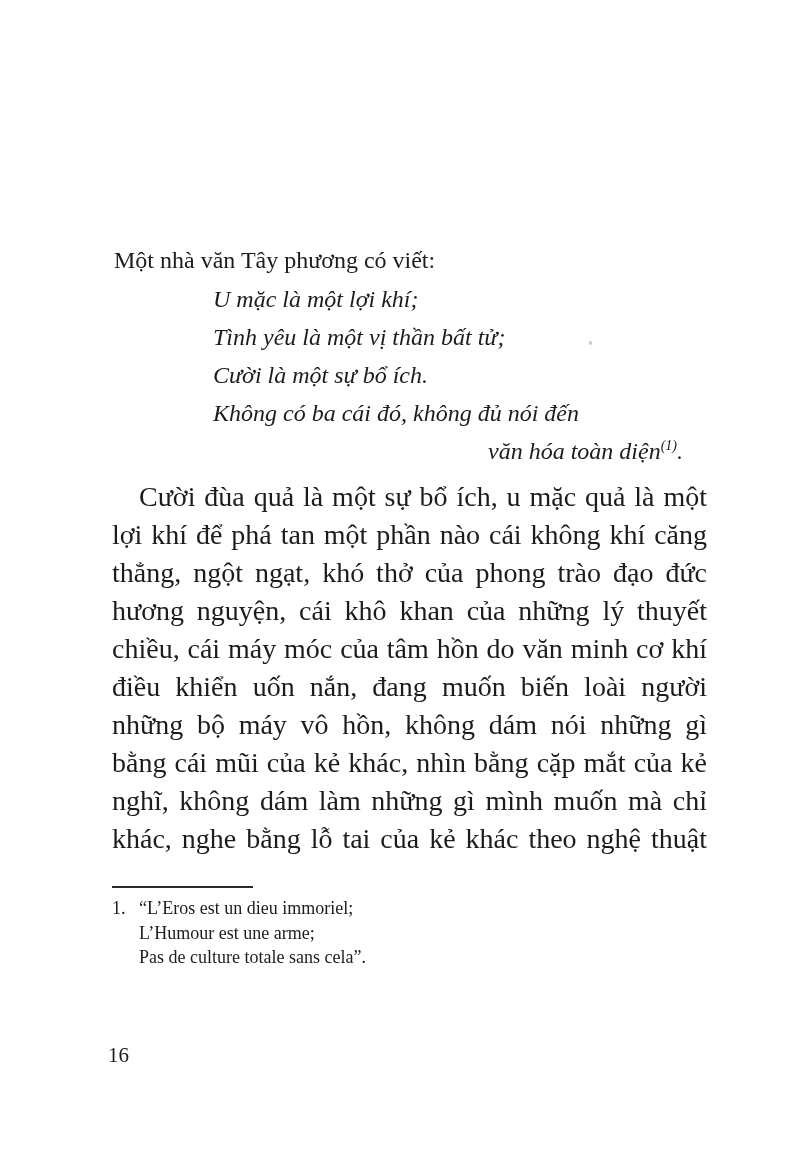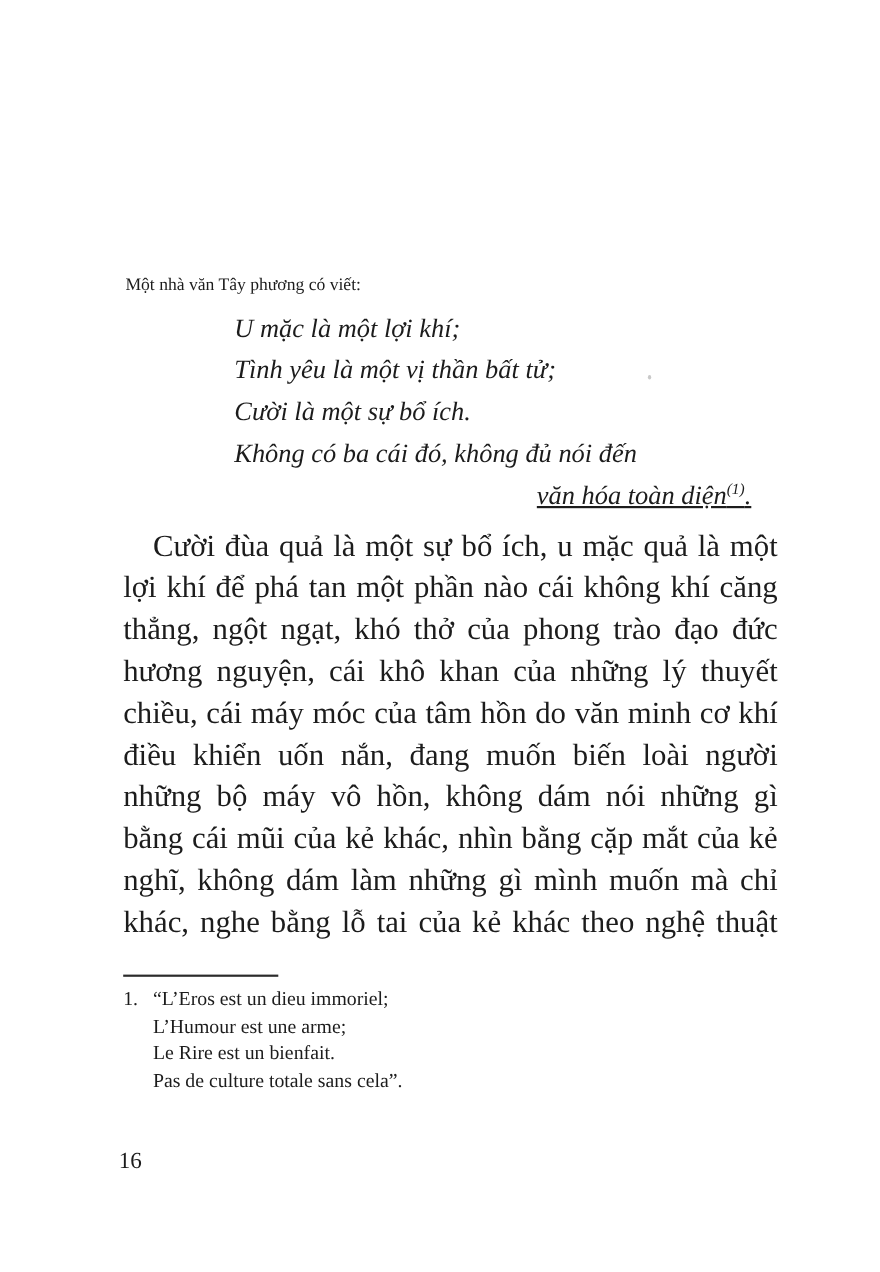--- a/index.html
+++ b/index.html
@@ -14,40 +14,39 @@
     background: #ffffff;
     font-family: "Liberation Serif", "DejaVu Serif", serif;
     color: #1c1c1c;
     overflow: hidden;
   }
   .intro-line {
     position: absolute;
     left: 114px;
     top: 241px;
     width: 595px;
-    font-size: 16px;
+    font-size: 24px;
     line-height: 38px;
   }
   .quote-block {
     position: absolute;
     left: 213px;
     top: 280px;
     width: 494px;
     font-style: italic;
     font-size: 24px;
     line-height: 38px;
   }
   .quote-block .qline {
     height: 38px;
   }
   .quote-last-line {
     text-align: right;
     padding-right: 24px;
     height: 38px;
-    text-decoration: underline;
   }
   .footnote-ref-sup {
     font-size: 14px;
     vertical-align: super;
     line-height: 0;
   }
   .body-block {
     position: absolute;
     left: 112px;
     top: 478px;
@@ -145,21 +144,20 @@
 
   <div class="footnote-rule"></div>
 
   <div class="footnote-block">
     <div class="footnote-first-row">
       <span class="footnote-marker">1.</span>
       <span>“L’Eros est un dieu immoriel;</span>
     </div>
     <div>
         <div class="footnote-cont">L’Humour est une arme;</div>
-        <div class="footnote-cont">Le Rire est un bienfait.</div>
         <div class="footnote-cont">Pas de culture totale sans cela”.</div>
       </div>
   </div>
 
   <div class="page-number">16</div>
 
   <div class="scan-speck"></div>
 
 </div>
 

